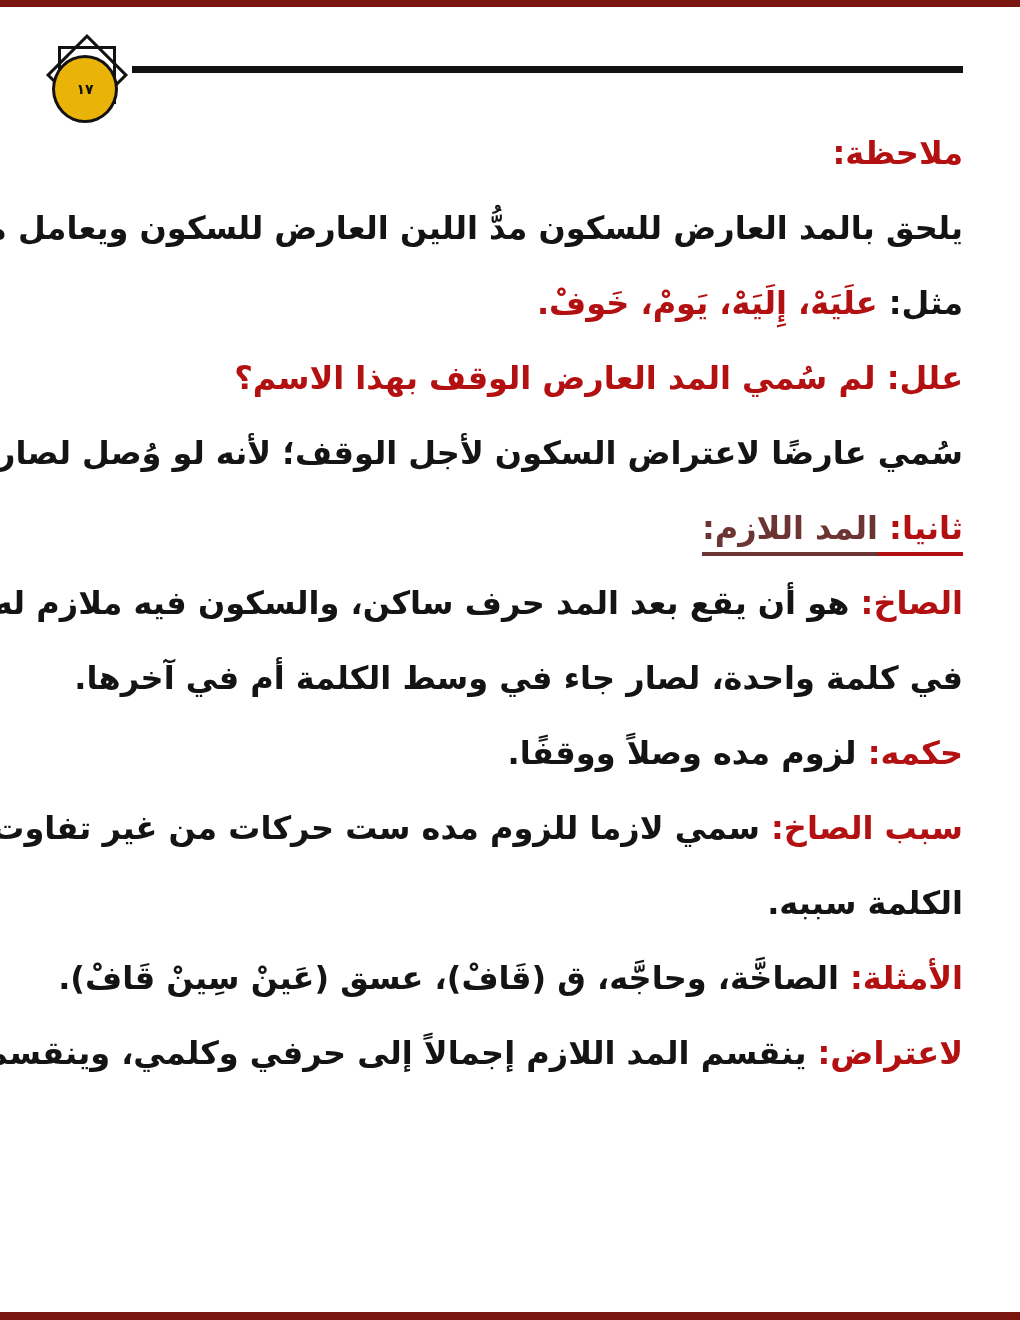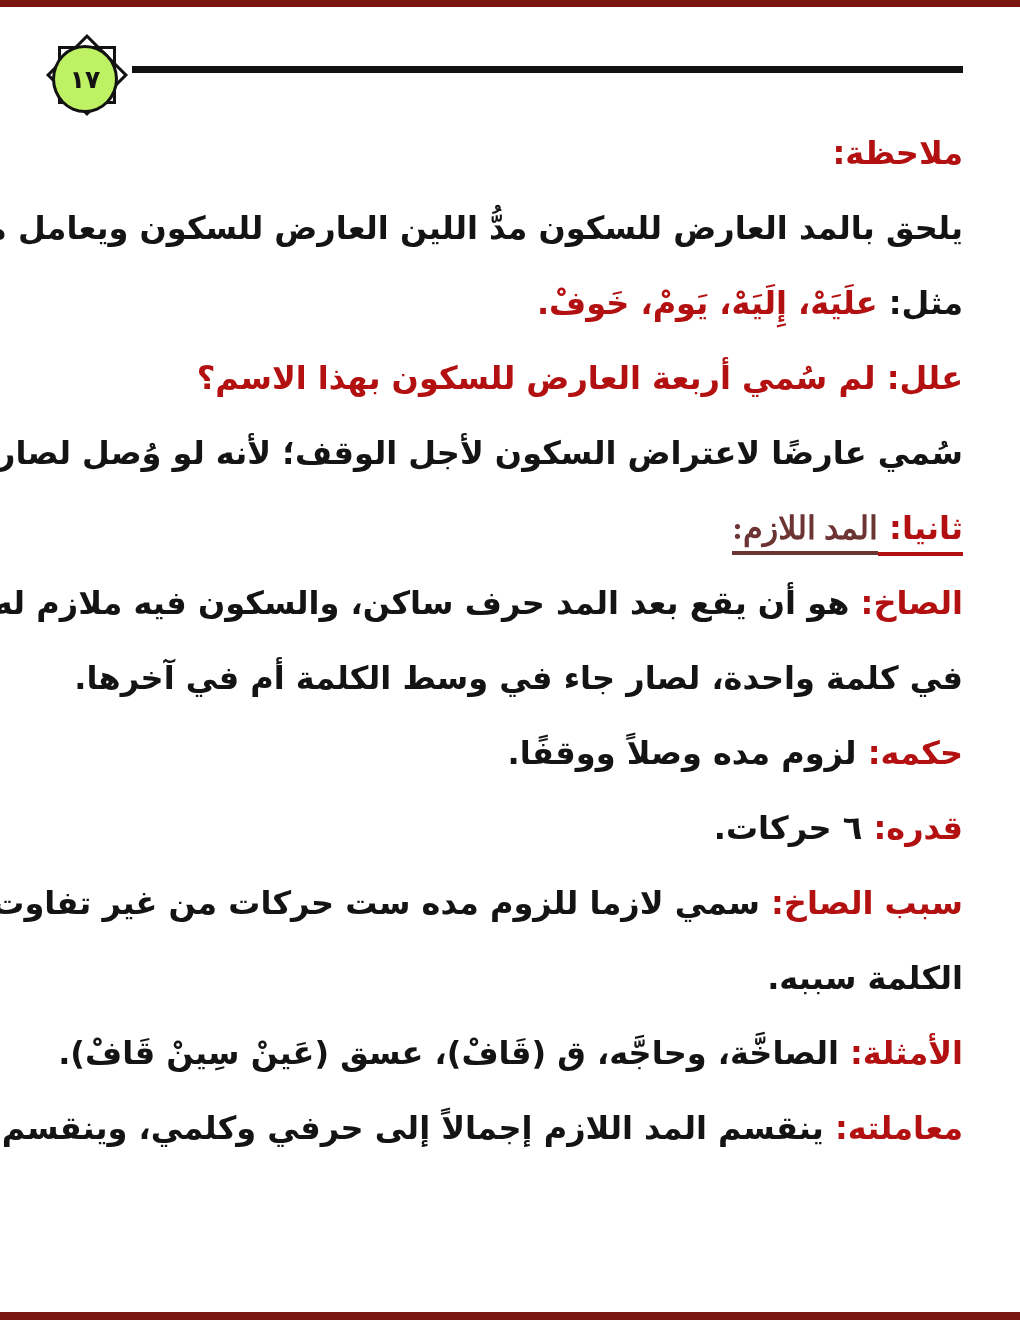--- a/index.html
+++ b/index.html
@@ -11,33 +11,33 @@
 
   .edge-bar { position:absolute; left:0; width:1020px; background:var(--bar,#7b150f); }
   .edge-bar.top { top:0; height:7px; }
   .edge-bar.bottom { bottom:0; height:8px; }
 
   
   .ornament { position:absolute; top:28px; left:40px; width:90px; height:90px; direction:ltr; }
   .ornament .sq { position:absolute; left:18px; top:18px; width:52px; height:52px;
                   border:3px solid #121212; background:transparent; }
   .ornament .sq.rot { transform:rotate(45deg); }
-  .ornament .circ { position:absolute; left:12px; top:17px; width:60px; height:62px;
-                    border:3px solid #121212; border-radius:50%; background:#bef264;
+  .ornament .circ { position:absolute; left:12px; top:27px; width:60px; height:62px;
+                    border:3px solid #121212; border-radius:50%; background:#eab308;
                     display:flex; align-items:center; justify-content:center;
-                    font-size:25px; font-weight:bold; color:#121212; }
+                    font-size:14px; font-weight:bold; color:#121212; }
 
   .head-rule { position:absolute; top:66px; left:132px; width:831px; height:7px; background:#121212; }
 
   .content { position:absolute; top:116px; right:57px; left:57px; }
   .line { height:75px; line-height:75px; font-size:32px; font-weight:bold;
           color:var(--text,#141414); text-align:right; white-space:nowrap; }
   .line.justify { text-align:justify; text-align-last:justify; }
   .red { color:var(--red,#b31111); }
-  .maroon { color:var(--maroon,#6d3434);font-family:Liberation Serif, serif; }
+  .maroon { color:var(--maroon,#6d3434); }
   .u { padding-bottom:5px; border-bottom:4px solid currentColor; }
 </style>
 </head>
 <body>
 
 <div class="page">
 
   <div class="edge-bar top"></div>
 
   <div class="ornament">
@@ -56,21 +56,21 @@
 
     <div class="line justify">
       <span>يلحق بالمد العارض للسكون مدُّ اللين العارض للسكون ويعامل معاملته، من</span>
     </div>
 
     <div class="line">
       <span>مثل: </span><span class="red">علَيَهْ، إِلَيَهْ، يَومْ، خَوفْ.</span>
     </div>
 
     <div class="line">
-      <span class="red">علل: لم سُمي أربعة العارض للسكون بهذا الاسم؟</span>
+      <span class="red">علل: لم سُمي المد العارض الوقف بهذا الاسم؟</span>
     </div>
 
     <div class="line justify">
       <span>سُمي عارضًا لاعتراض السكون لأجل الوقف؛ لأنه لو وُصل لصار مدًّا طبيعيا.</span>
     </div>
 
     <div class="line">
       <span class="red u">ثانيا: </span><span class="maroon u">المد اللازم:</span>
     </div>
 
@@ -79,38 +79,35 @@
     </div>
 
     <div class="line">
       <span>في كلمة واحدة، لصار جاء في وسط الكلمة أم في آخرها.</span>
     </div>
 
     <div class="line">
       <span class="red">حكمه: </span><span>لزوم مده وصلاً ووقفًا.</span>
     </div>
 
-    <div class="line">
-      <span class="red">قدره: </span><span>٦ حركات.</span>
-    </div>
 
     <div class="line justify">
       <span class="red">سبب الصاخ: </span><span>سمي لازما للزوم مده ست حركات من غير تفاوت، وكذلك</span>
     </div>
 
     <div class="line">
       <span>الكلمة سببه.</span>
     </div>
 
     <div class="line">
       <span class="red">الأمثلة: </span><span>الصاخَّة، وحاجَّه، ق (قَافْ)، عسق (عَينْ سِينْ قَافْ).</span>
     </div>
 
     <div class="line justify">
-      <span class="red">معاملته: </span><span>ينقسم المد اللازم إجمالاً إلى حرفي وكلمي، وينقسم كل واحد منهما</span>
+      <span class="red">لاعتراض: </span><span>ينقسم المد اللازم إجمالاً إلى حرفي وكلمي، وينقسم كل واحد منهما</span>
     </div>
 
 
   </div>
 
   <div class="edge-bar bottom"></div>
 
 </div>
 
 </body></html>

